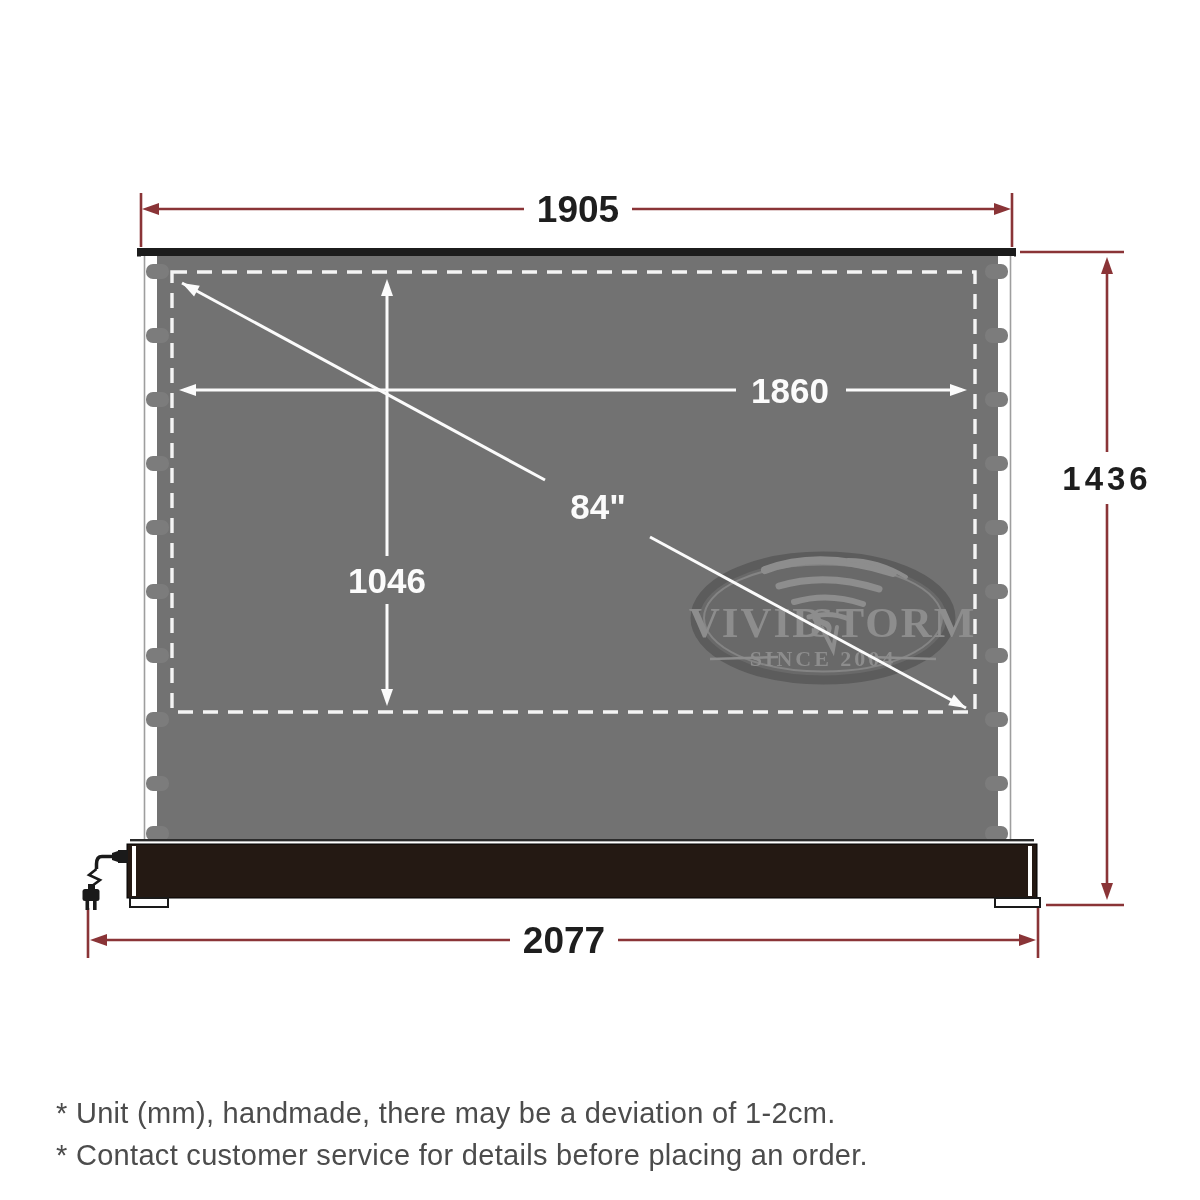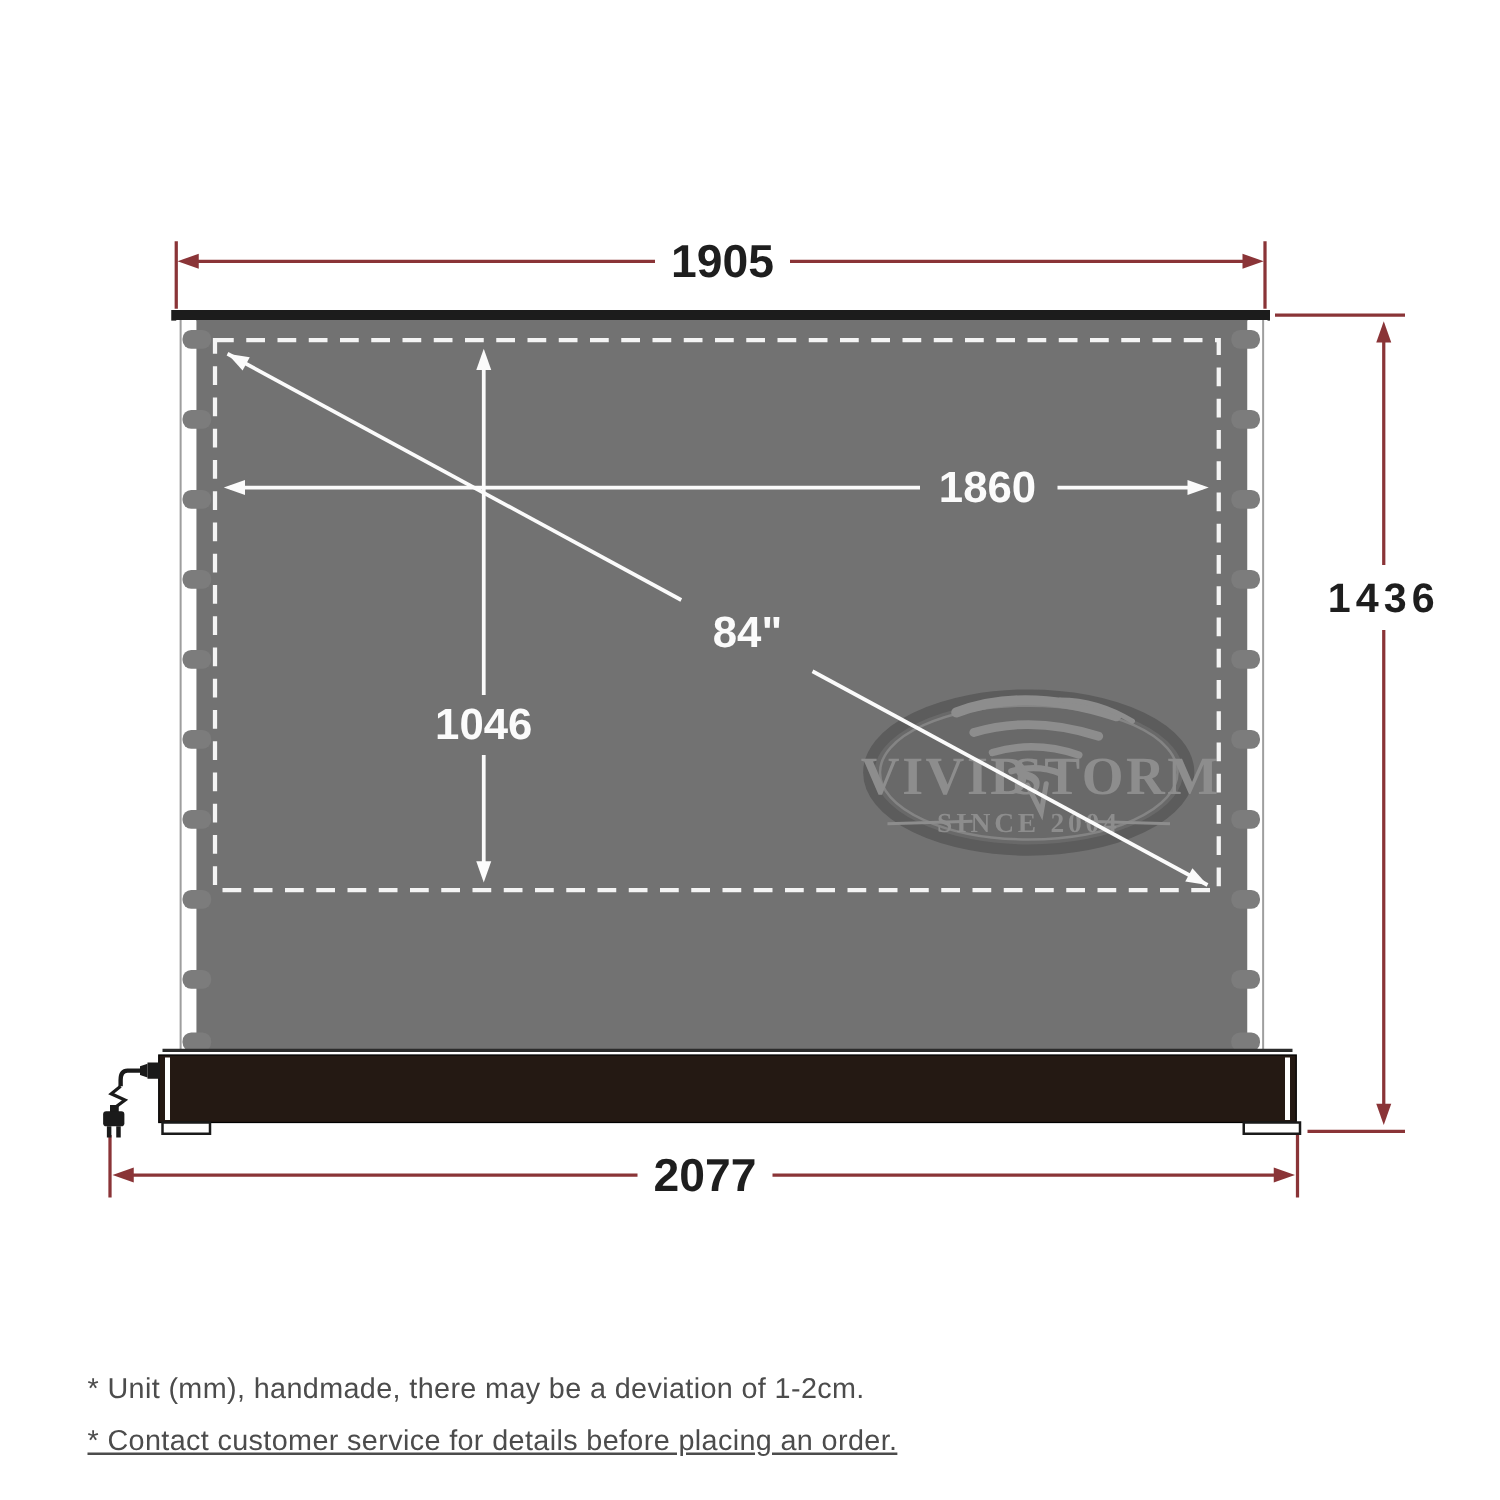--- a/index.html
+++ b/index.html
@@ -7,24 +7,24 @@
           font-family:"Liberation Sans",sans-serif;}
   .canvas svg{position:absolute;left:0;top:0;}
   
   .lbl-white{font-family:"Liberation Sans",sans-serif;font-weight:700;font-size:35px;fill:#fbfbfb;}
   .lbl-black{font-family:"Liberation Sans",sans-serif;font-weight:700;font-size:37px;fill:#1e1e1e;}
   .lbl-1436{font-family:"Liberation Sans",sans-serif;font-weight:700;font-size:33px;fill:#1e1e1e;letter-spacing:4px;}
   
   .logo-word{font-family:"Liberation Serif",serif;font-weight:700;font-size:43px;fill:#8d8d8d;letter-spacing:2px;}
   .logo-tag{font-family:"Liberation Serif",serif;font-weight:700;font-size:22px;fill:#8d8d8d;letter-spacing:3px;}
   
-  .note{position:absolute;left:70px;color:#4c4c4c;font-size:23px;letter-spacing:0.3px;
+  .note{position:absolute;left:56px;color:#4c4c4c;font-size:29px;letter-spacing:0.3px;
         font-family:"Liberation Sans",sans-serif;}
   .note1{top:1097px;}
-  .note2{top:1139px;text-decoration:underline;}
+  .note2{top:1139px;}
 </style>
 </head>
 <body>
 
 <div class="canvas">
 
   <svg width="1200" height="1200" viewBox="0 0 1200 1200">
 
     <g>
 

